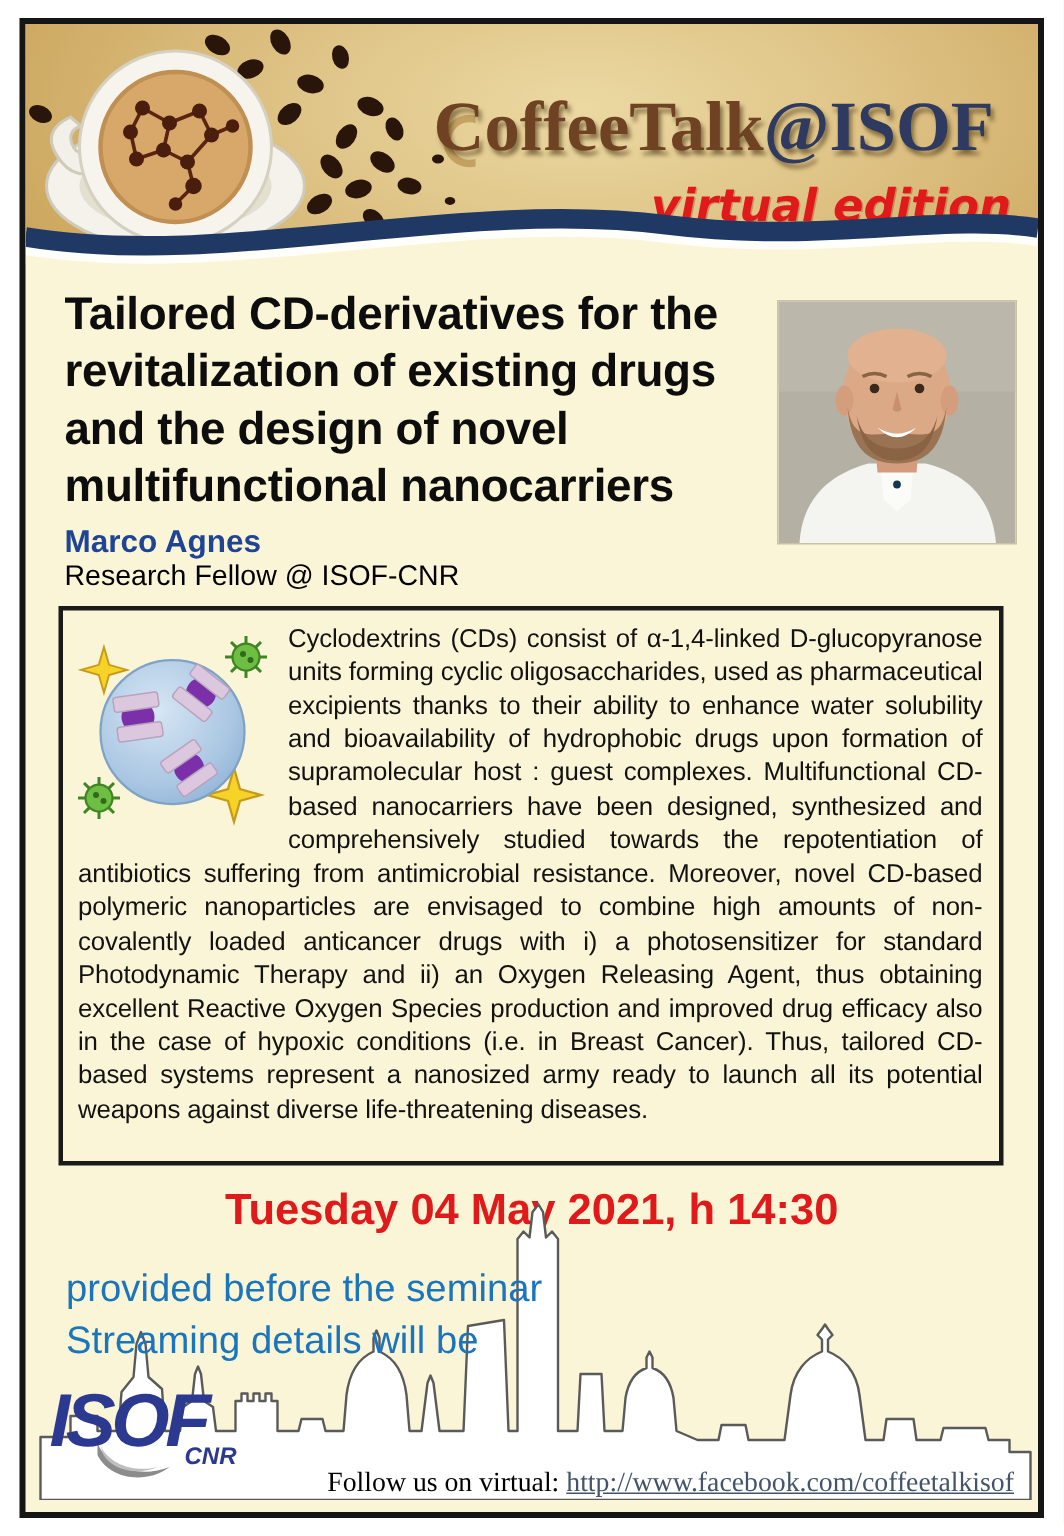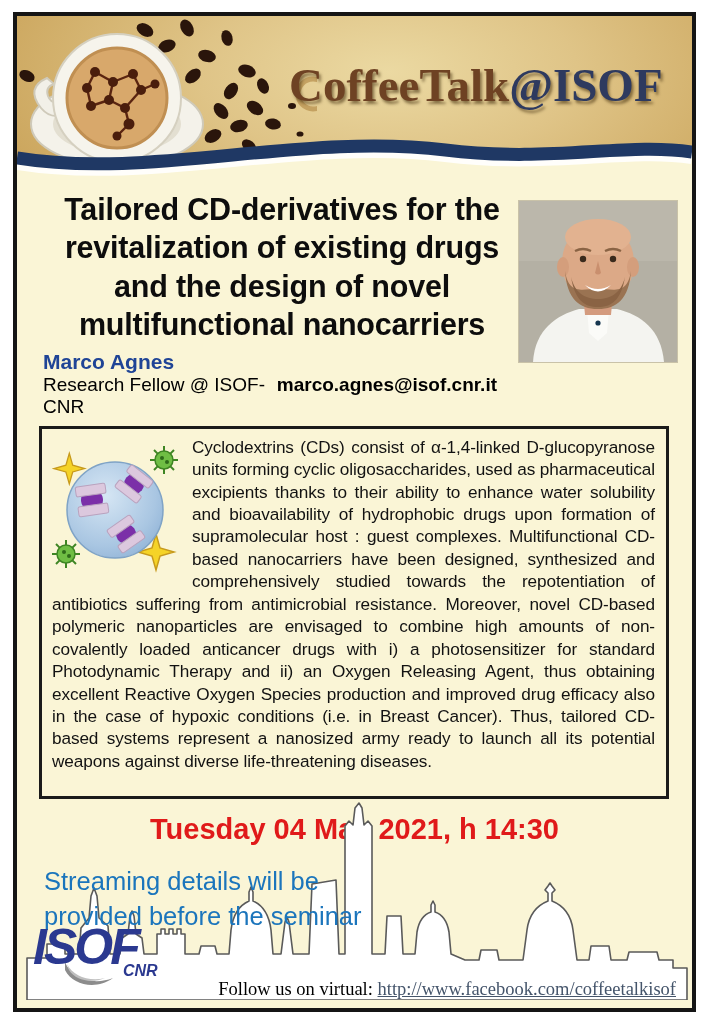--- a/index.html
+++ b/index.html
@@ -25,21 +25,21 @@
       overflow:hidden;text-align:right;}
   .header-art{position:absolute;left:0;top:0;}
   .brand{position:absolute;top:42px;left:272px;font-family:"Liberation Serif",serif;font-weight:bold;font-size:47px;letter-spacing:0px;text-shadow:2px 3px 3px rgba(60,40,10,.55);white-space:nowrap;}
   .brand .coffee{color:var(--c-brand-brown);}
   .brand .isof{color:#2E3A5F;}
   .edition{position:absolute;top:104px;right:18px;color:var(--c-red);font-size:30px;font-style:italic;font-weight:bold;font-family:"DejaVu Sans",sans-serif;text-shadow:1px 1px 0 rgba(120,0,0,.25);}
   .wave{position:absolute;left:0;bottom:-14px;width:100%;height:58px;}
 
   
   .main{position:relative;height:calc(100% - 160px);}
-  .title-row{position:relative;padding:14px 20px 0 26px;text-align:center;}
+  .title-row{position:relative;padding:14px 20px 0 26px;}
   .seminar-title{width:478px;font-size:30.5px;line-height:1.26;font-weight:bold;color:#0d0d0d;letter-spacing:-.2px;}
   .photo{position:absolute;top:24px;right:14px;width:160px;height:163px;border:1px solid #c9c2a8;}
   .speaker-block{width:480px;padding-left:26px;margin-top:6px;}
   .speaker-name{text-align:left;color:var(--c-speaker-blue);font-weight:bold;font-size:21px;padding-right:0px;}
   .speaker-line{display:flex;justify-content:space-between;align-items:baseline;font-size:19px;color:#000000;}
   .speaker-email{font-weight:bold;}
 
   
   .abstract-box{margin:8px 23px 0 22px;border:3px solid #1a1a1a;padding:7px 11px 24px 10px;background:var(--c-body-bg);}
   .abstract-graphic{float:left;width:128px;height:146px;margin:2px 12px 2px 0;}
@@ -123,20 +123,21 @@
             <circle cx="112" cy="108" r="5.5"></circle>
           <circle cx="100" cy="120" r="4.5"></circle>
             <circle cx="138" cy="68" r="4.5"></circle>
         </g>
 
         <circle cx="296" cy="78" r="15" fill="none" stroke="#B68F4C" stroke-width="5" opacity=".7"></circle>
       </svg>
 
       <div class="brand"><span class="coffee">CoffeeTalk</span><span class="isof">@ISOF</span></div>
 
+      <div class="edition">virtual edition</div>
 
       <svg class="wave" viewBox="0 0 709 58" preserveAspectRatio="none">
         <path d="M0,30 C140,52 300,4 450,22 C560,35 640,14 709,24 L709,58 L0,58 Z" fill="#FAF5D6"></path>
         <path d="M0,30 C140,52 300,4 450,22 C560,35 640,14 709,24" fill="none" stroke="#FFFFFF" stroke-width="16" opacity=".9"></path>
         <path d="M0,26 C140,48 300,0 450,18 C560,31 640,10 709,20" fill="none" stroke="#1F3864" stroke-width="13"></path>
       </svg>
     </div>
 
     <div class="main">
 
@@ -172,21 +173,20 @@
 
             <path d="M79,60 L76,72 Q79,75 82,72 Z" fill="#C98F6E"></path>
           </svg>
         </div>
       </div>
 
       <div class="speaker-block">
         <div class="speaker-name">Marco Agnes</div>
         <div class="speaker-line">
           <span>Research Fellow @ ISOF-CNR</span>
-          <span class="speaker-email">marco.agnes@isof.cnr.it</span>
         </div>
       </div>
 
       <div class="abstract-box">
         <svg class="abstract-graphic" viewBox="0 0 128 146">
           <defs>
             <radialGradient id="np" cx="40%" cy="35%" r="75%">
               <stop offset="0%" stop-color="#D6E6F4"></stop>
                 <stop offset="70%" stop-color="#A9C6E2"></stop>
                 <stop offset="100%" stop-color="#8FB2D6"></stop>
@@ -250,22 +250,22 @@
               <rect x="-14" y="5" width="28" height="9" rx="2" fill="#DCC8DE" stroke="#B9A2BE"></rect>
             </g>
           </g>
         </svg>
         <p class="abstract-text">Cyclodextrins (CDs) consist of α-1,4-linked D-glucopyranose units forming cyclic oligosaccharides, used as pharmaceutical excipients thanks to their ability to enhance water solubility and bioavailability of hydrophobic drugs upon formation of supramolecular host : guest complexes. Multifunctional CD-based nanocarriers have been designed, synthesized and comprehensively studied towards the repotentiation of antibiotics suffering from antimicrobial resistance. Moreover, novel CD-based polymeric nanoparticles are envisaged to combine high amounts of non-covalently loaded anticancer drugs with i) a photosensitizer for standard Photodynamic Therapy and ii) an Oxygen Releasing Agent, thus obtaining excellent Reactive Oxygen Species production and improved drug efficacy also in the case of hypoxic conditions (i.e. in Breast Cancer). Thus, tailored CD-based systems represent a nanosized army ready to launch all its potential weapons against diverse life-threatening diseases.</p>
       </div>
 
       <div class="date-line">Tuesday 04 May 2021, h 14:30</div>
 
       <div class="streaming">
+        <div>provided before the seminar</div>
         <div>Streaming details will be</div>
-        <div>provided before the seminar</div>
       </div>
 
       <svg class="skyline" viewBox="0 0 672 238" preserveAspectRatio="none">
         <path fill="#FFFFFF" stroke="#5A5A5A" stroke-width="1.6" stroke-linejoin="round" d="
           M6,196 L26,196 L26,182 L44,182 L44,192 L58,192
           L60,166 L68,156 L70,134 L73,126 L76,134 L78,156 L87,164 L89,192
           L99,192 L101,176 L107,172 L109,154 L111,149 L113,154 L115,172 L121,176 L123,192
           L136,192 L136,172 L140,172 L140,167 L144,167 L144,172 L148,172 L148,167 L152,167 L152,172 L156,172 L156,167 L160,167 L160,172 L164,172 L164,192
           L178,192 L180,184 L194,184 L196,192
           L208,192 L210,168 C212,152 219,143 228,139 L228,130 L230,125 L232,130 L232,139 C241,143 248,152 250,168 L252,192

